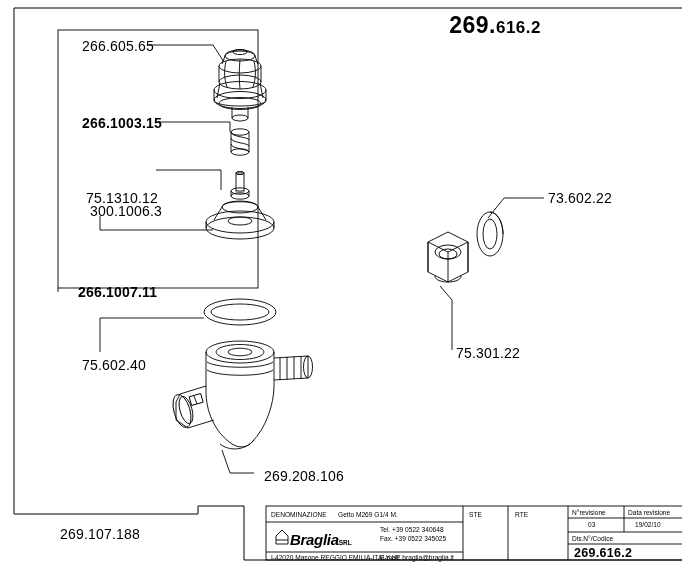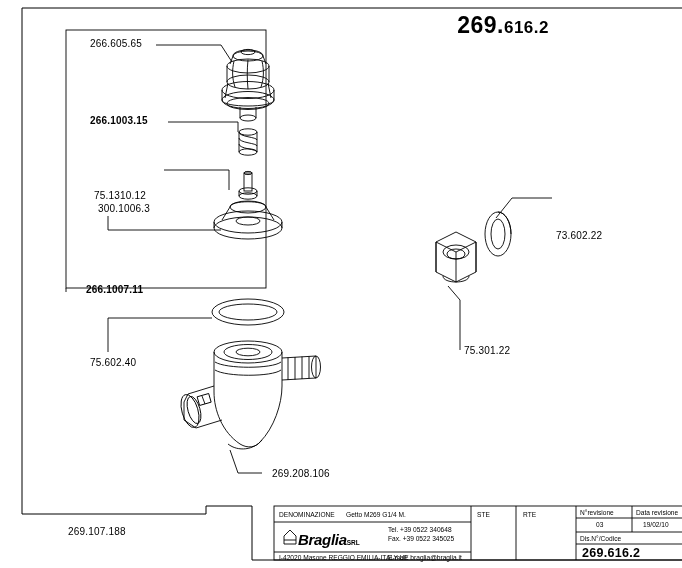--- a/index.html
+++ b/index.html
@@ -4,25 +4,25 @@
 <style>
   html,body{margin:0;padding:0;}
   body{
     width:682px;height:568px;
     background:#ffffff;
     font-family:"Liberation Sans", sans-serif;
     color:#000;
     position:relative;
     overflow:hidden;
   }
-  #sheet{position:absolute;left:16px;top:0;width:551px;height:568px;}
+  #sheet{position:absolute;left:8px;top:0;width:551px;height:568px;}
   svg{position:absolute;left:0;top:0;}
   .lbl{
     position:absolute;
-    font-size:10px;
+    font-size:14px;
     letter-spacing:0.2px;
     white-space:nowrap;
     color:#000;
   }
   .title-code{
     position:absolute;
     right:18px;top:12px;
     font-size:23px;
     font-weight:bold;
     letter-spacing:0.5px;
@@ -213,21 +213,21 @@
   <div class="title-code"><span>269.</span><span class="small">616.2</span></div>
 
   <div class="lbl" style="left:74px;top:38px;">266.605.65</div>
   <div class="lbl" style="left:74px;top:115px;font-weight:bold;">266.1003.15</div>
   <div class="lbl" style="left:78px;top:163px;margin-top:27px;">75.1310.12</div>
   <div class="lbl" style="left:82px;top:203px;">300.1006.3</div>
   <div class="lbl" style="left:70px;top:284px;font-weight:bold;">266.1007.11</div>
   <div class="lbl" style="left:74px;top:357px;">75.602.40</div>
   <div class="lbl" style="left:256px;top:468px;text-align:center;">269.208.106</div>
   <div class="lbl" style="left:52px;top:526px;">269.107.188</div>
-  <div class="lbl" style="left:540px;top:190px;margin-top:40px;">73.602.22</div>
+  <div class="lbl" style="left:540px;top:190px;">73.602.22</div>
   <div class="lbl" style="left:448px;top:345px;">75.301.22</div>
 
   <div class="tb-txt" style="left:263px;top:511px;">DENOMINAZIONE</div>
   <div class="tb-txt" style="left:330px;top:511px;">Getto M269 G1/4 M.</div>
 
   <div class="brand" style="left:282px;top:531px;"><span>Braglia</span><span class="srl">SRL</span></div>
 
   <div class="tb-txt" style="left:263px;top:554px;">I-42020 Masone REGGIO EMILIA-ITALY-UE</div>
   <div class="tb-txt" style="left:372px;top:526px;">Tel. +39 0522 340648</div>
   <div class="tb-txt" style="left:372px;top:535px;">Fax. +39 0522 345025</div>

